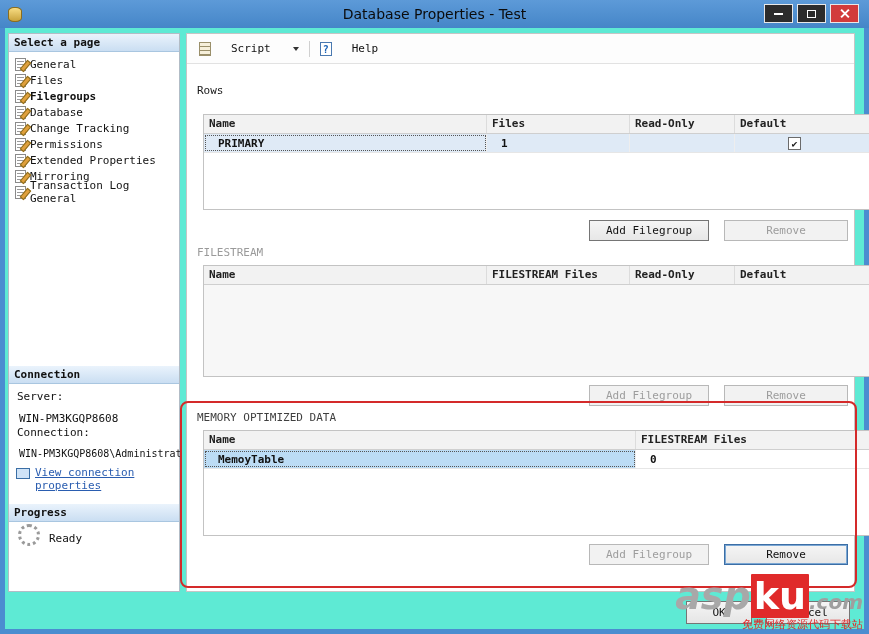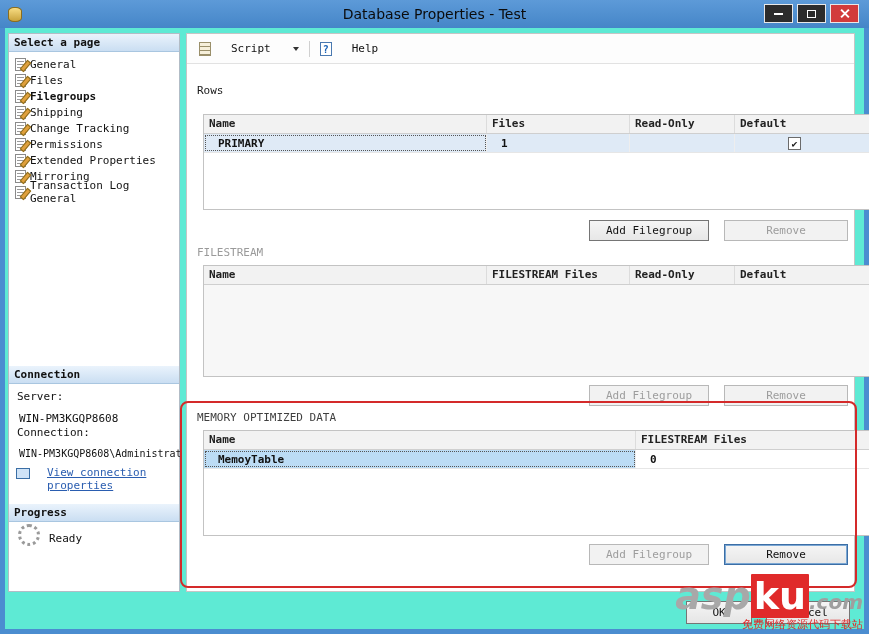--- a/index.html
+++ b/index.html
@@ -37,21 +37,21 @@
   .page-list{position:absolute;left:0;top:22px;width:170px;}
   .page-item{display:flex;align-items:center;gap:4px;height:16px;padding-left:6px;cursor:pointer;}
   .page-icon{width:11px;height:13px;background:#fff;border:1px solid #8a8a8a;position:relative;flex:0 0 auto;}
   .page-icon::before{content:'';position:absolute;left:1px;top:2px;width:7px;height:1px;
     background:#9a9a9a;box-shadow:0 3px 0 #9a9a9a,0 6px 0 #9a9a9a;}
   .page-icon::after{content:'';position:absolute;right:-3px;top:1px;width:3px;height:10px;
     background:#e0a03c;border:1px solid #8a6d1f;transform:rotate(40deg);}
   .side-label{position:absolute;left:8px;color:#111;}
   .side-value{position:absolute;left:10px;color:#111;white-space:nowrap;margin-top:8px;}
   .conn-link{position:absolute;left:26px;top:432px;width:122px;color:#2a5db0;
-    text-decoration:underline;cursor:pointer;line-height:13px;margin-left:12px;}
+    text-decoration:underline;cursor:pointer;line-height:13px;}
   .link-icon{position:absolute;left:7px;top:434px;width:14px;height:11px;
     border:1px solid #3a6ea5;background:#cfe3f7;}
   .spinner{position:absolute;left:9px;top:490px;width:22px;height:22px;border-radius:50%;
     border:3px dotted #9a9a9a;}
   
   .main{position:absolute;left:181px;top:5px;width:669px;height:559px;background:#fff;
     border:1px solid #c5c5c5;}
   .mtoolbar{position:absolute;left:0;top:0;width:667px;height:30px;display:flex;
     align-items:center;padding-left:8px;border-bottom:1px solid #e2e2e2;background:#fdfdfd;}
   .tool-btn{display:flex;align-items:center;gap:20px;padding:3px 4px;cursor:pointer;}
@@ -128,21 +128,21 @@
         <div class="page-item">
           <span class="page-icon"></span>
           <span>Files</span>
         </div>
         <div class="page-item">
           <span class="page-icon"></span>
           <span style="font-weight:bold;">Filegroups</span>
         </div>
         <div class="page-item">
           <span class="page-icon"></span>
-          <span>Shipping</span>
+          <span>Database</span>
         </div>
         <div class="page-item">
           <span class="page-icon"></span>
           <span>Change Tracking</span>
         </div>
         <div class="page-item">
           <span class="page-icon"></span>
           <span>Permissions</span>
         </div>
         <div class="page-item">

